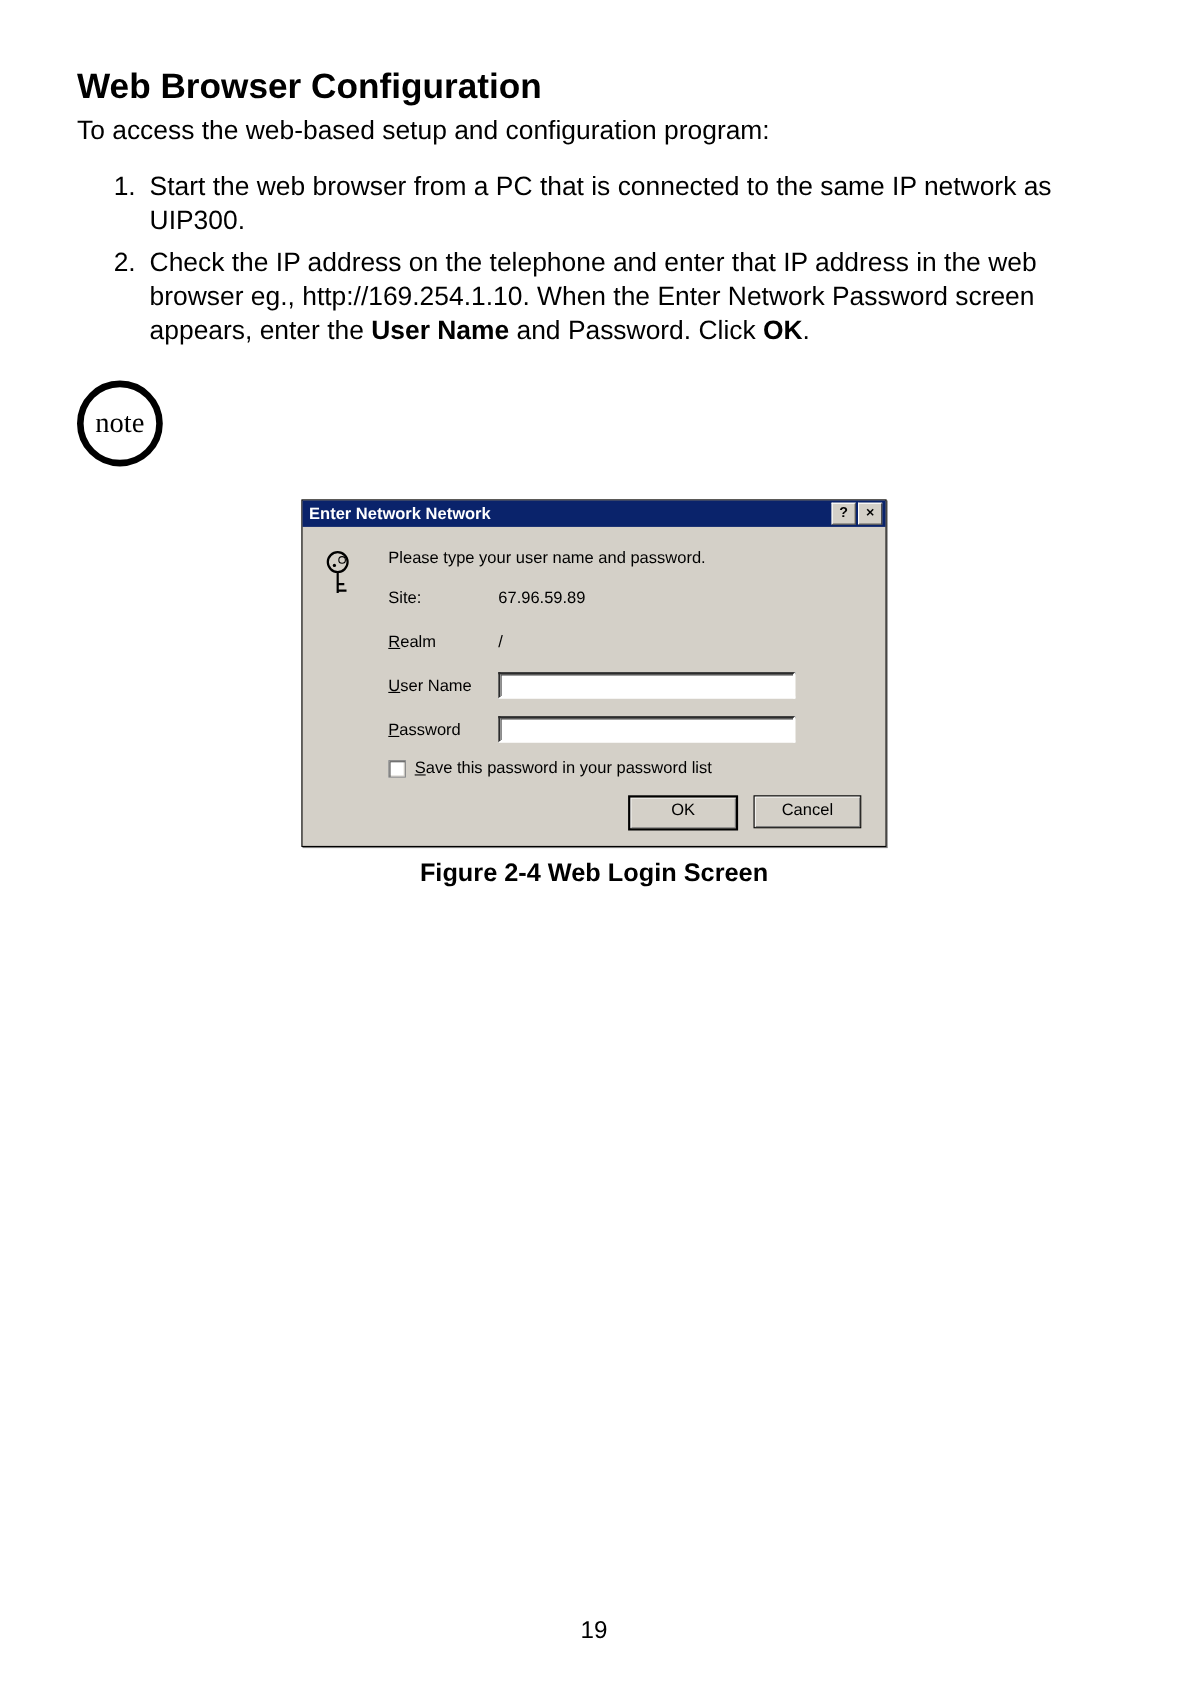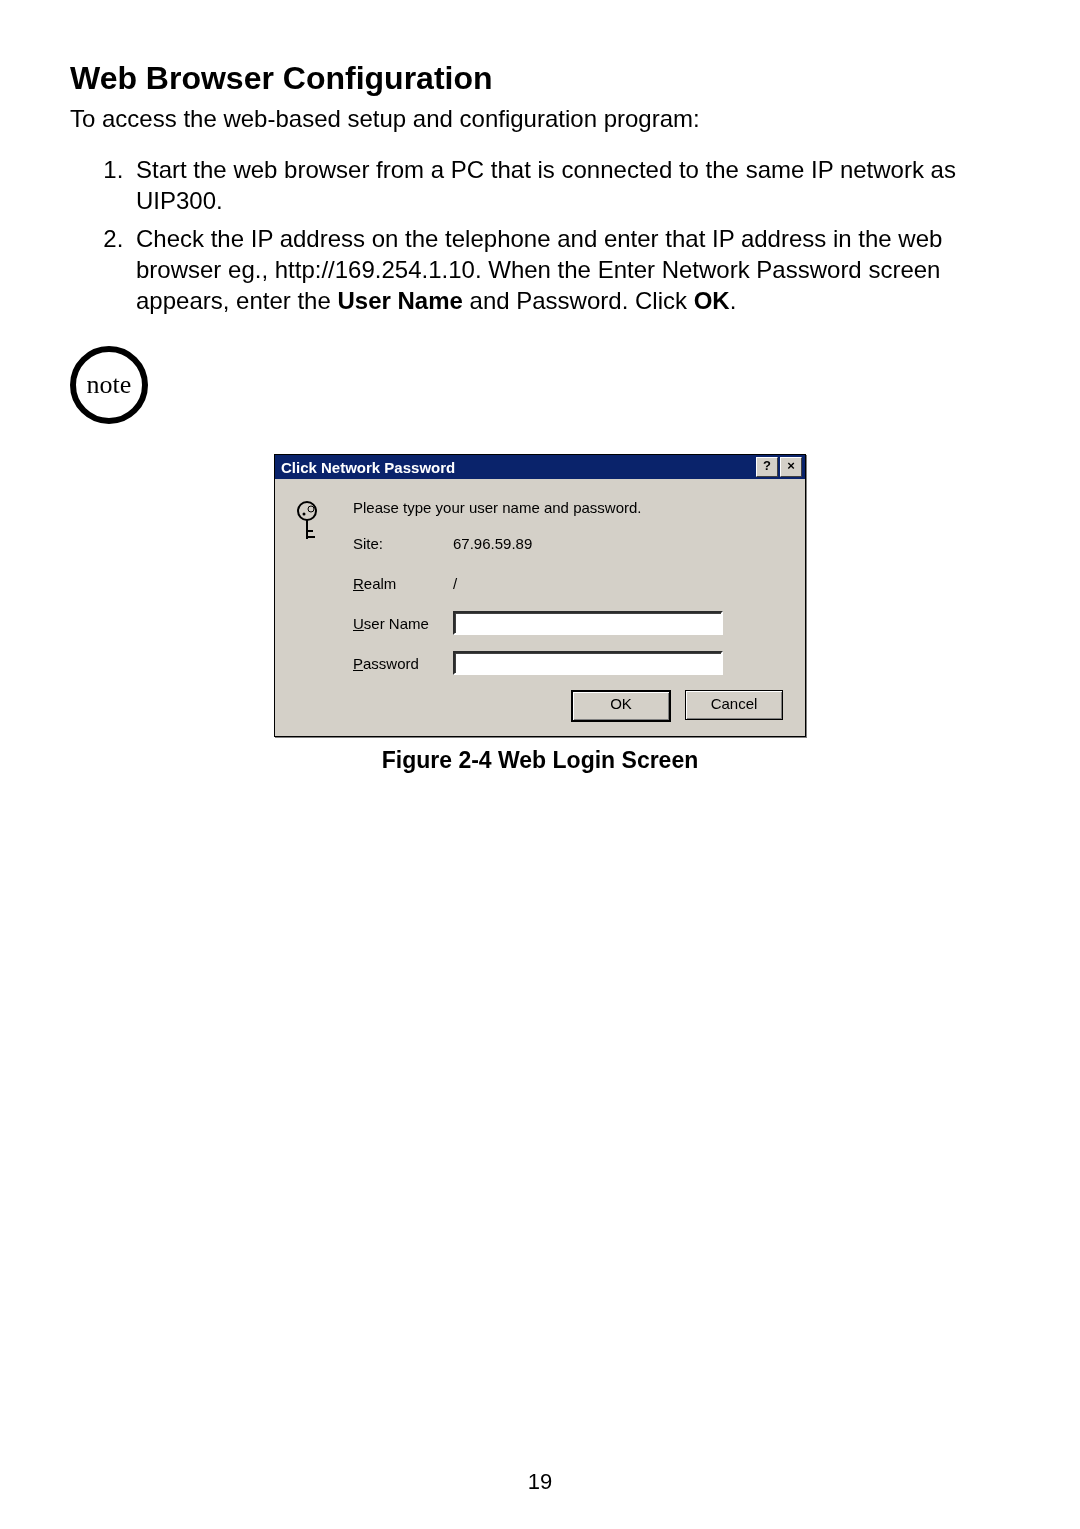--- a/index.html
+++ b/index.html
@@ -31,23 +31,22 @@
     line-height: 1.3;
     margin: 0 0 30px 0;
     padding-left: 60px;
   }
   ol.steps li {
     margin-bottom: 6px;
     padding-left: 6px;
   }
   .note-row {
     display: flex;
-    align-items: flex-start;
+    align-items: flex-end;
     margin: 10px 0 30px 0;
-    flex-direction: column;
   }
   .note-badge {
     width: 78px;
     height: 78px;
     border: 6px solid #000;
     border-radius: 50%;
     box-sizing: border-box;
     display: flex;
     align-items: center;
     justify-content: center;
@@ -229,21 +228,21 @@
     </li>
   </ol>
 
   <div class="note-row">
     <div class="note-badge">note</div>
   </div>
 
   <div class="dialog-wrap">
     <div class="dialog">
       <div class="titlebar">
-        <span>Click Network Password</span>
+        <span>Enter Network Network</span>
         <div class="titlebar-buttons">
           <div class="tb-btn">?</div>
           <div class="tb-btn">×</div>
         </div>
       </div>
       <div class="dialog-body">
         <div class="body-row">
           <div class="key-icon">
             <svg width="40" height="44" viewBox="0 0 40 44">
               <circle cx="14" cy="12" r="9" fill="none" stroke="#000" stroke-width="2"></circle>
@@ -268,20 +267,24 @@
             <div class="field-line">
               <div class="field-label"><span class="u">U</span><span>ser Name</span></div>
               <input class="text-input" type="text" value="" style="">
             </div>
 
             <div class="field-line">
               <div class="field-label"><span class="u">P</span><span>assword</span></div>
               <input class="text-input" type="password" value="" style="">
             </div>
 
+            <div class="cb-line">
+              <div class="cb"></div>
+              <div><span class="u">S</span><span>ave this password in your password list</span></div>
+            </div>
 
             <div class="btn-row">
               <div class="win-btn default">OK</div>
               <div class="win-btn">Cancel</div>
             </div>
           </div>
         </div>
       </div>
     </div>
   </div>

